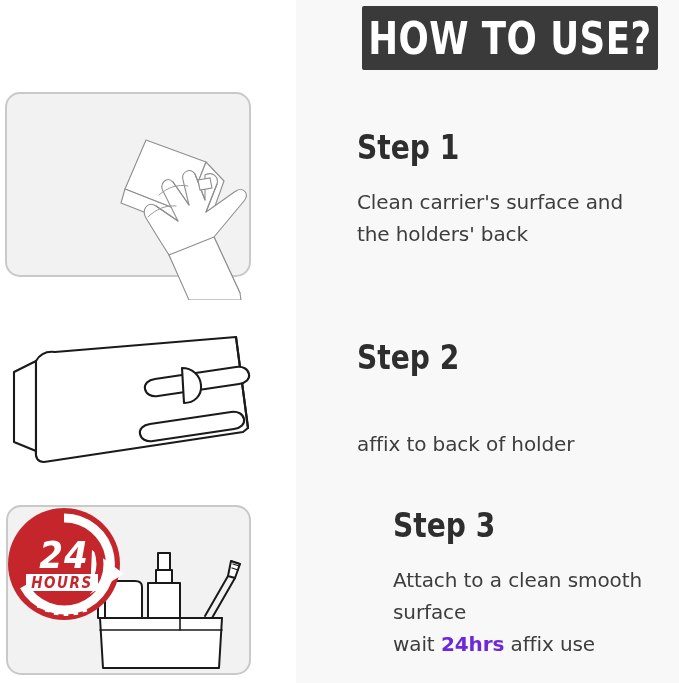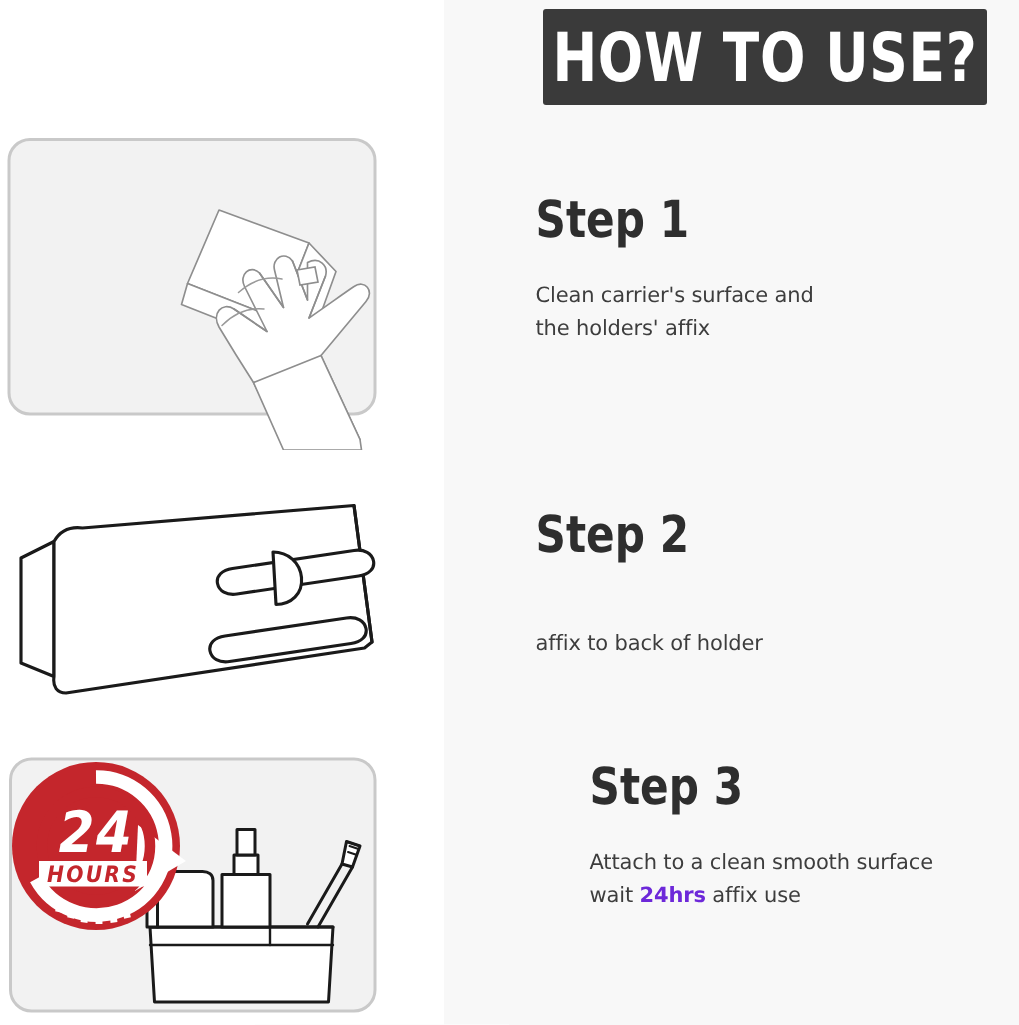--- a/index.html
+++ b/index.html
@@ -51,21 +51,21 @@
     color:#2e2e2e;
     line-height:1;
     letter-spacing:0px;
     transform:scaleX(0.92);
     transform-origin:left center;
     white-space:nowrap;
     margin:0 0 22px 0;
   }
   .step-body{
     font-family:"DejaVu Sans","Liberation Sans",sans-serif;
-    font-size:14px;
+    font-size:20px;
     color:#3d3d3d;
     line-height:1.6;
     font-weight:400;
     letter-spacing:-0.1px;
   }
   .hl-red{color:#6d28d9;font-weight:bold;}
 
   
   .panel{position:absolute;}
   .plate{
@@ -219,21 +219,21 @@
         <rect x="26" y="76" width="72" height="17" fill="#ffffff"></rect>
         <text x="62" y="90" text-anchor="middle" font-family="'Liberation Sans Narrow','DejaVu Sans Condensed','Liberation Sans',sans-serif" font-size="15" font-weight="bold" font-style="italic" fill="#c4262c" letter-spacing="1.5">HOURS</text>
       </g>
     </svg>
   </div>
 
   <div class="step-block" style="top:130px;">
     <div class="step-title">Step 1</div>
     <div class="step-body">
       <span>Clean carrier's surface and</span><br>
-      <span>the holders' affix</span>
+      <span>the holders' back</span>
     </div>
   </div>
 
   <div class="step-block" style="top:340px;">
     <div class="step-title">Step 2</div>
     <div class="step-body">
       <br>
       <span>affix to back of holder</span>
     </div>
   </div>

